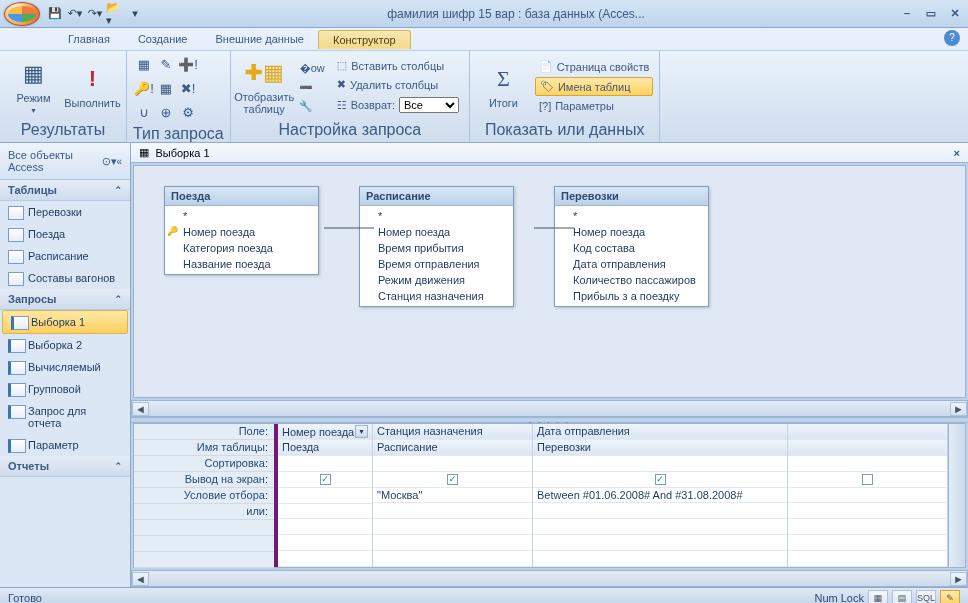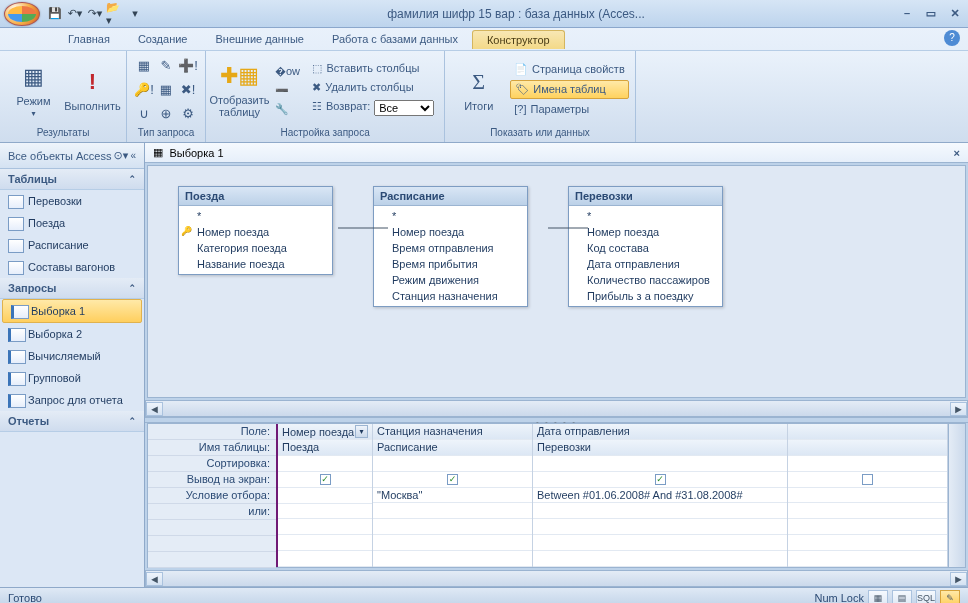--- a/index.html
+++ b/index.html
@@ -15,26 +15,26 @@
 .win-btns{display:flex;gap:6px;margin-left:10px;color:#3c5a82}
 .win-btns span{width:18px;text-align:center;font-weight:bold}
 .ribbon{background:linear-gradient(#e9f1fb,#d3e2f3);border-bottom:1px solid #8fa9c9}
 .tabstrip{display:flex;align-items:center;padding-left:54px;height:22px;position:relative}
 .tab{padding:3px 14px;color:#3c5a82;cursor:pointer}
 .tab.active{background:linear-gradient(#f8e7b4,#f3d988);border:1px solid #d4b55e;border-bottom:none;border-radius:3px 3px 0 0;color:#4a3c15}
 .help-icon{position:absolute;right:8px;top:2px;width:16px;height:16px;border-radius:50%;background:#4e8bd4;color:#fff;text-align:center;line-height:16px;font-size:10px}
 .ribbon-body{display:flex;height:92px;background:linear-gradient(#eaf2fb,#cfddee);border-top:1px solid #b6cde6}
 .rgroup{border-right:1px solid #aac2de;display:flex;flex-direction:column;padding:2px 6px}
 .rgroup-content{flex:1;display:flex;align-items:center;gap:4px}
-.rgroup-label{text-align:center;color:#3c5a82;font-size:10px;padding:2px 0}
+.rgroup-label{text-align:center;color:#3c5a82;font-size:16px;padding:2px 0}
 .big-btn{display:flex;flex-direction:column;align-items:center;justify-content:center;width:55px;height:66px;color:#3c5a82;gap:2px}
 .big-btn .ico{width:32px;height:32px;display:flex;align-items:center;justify-content:center;font-size:22px}
 .small-btn{width:22px;height:22px;display:flex;align-items:center;justify-content:center;color:#3c5a82;font-size:13px}
 .btn-row{display:flex;flex-direction:column;gap:2px}
-.labeled-btn{display:flex;align-items:flex-start;gap:4px;color:#3c5a82;padding:2px 4px}
+.labeled-btn{display:flex;align-items:center;gap:4px;color:#3c5a82;padding:2px 4px}
 .labeled-btn.highlight{background:linear-gradient(#ffe9a8,#ffd25e);border:1px solid #d6a33c;border-radius:2px}
 .sigma{font-size:24px;font-family:serif}
 .main{display:flex;height:444px}
 .navpane{width:226px;background:#dce7f5;border-right:1px solid #8fa9c9;display:flex;flex-direction:column;overflow:hidden}
 .nav-header{background:linear-gradient(#eef4fb,#d4e2f2);padding:6px 8px;display:flex;align-items:center;justify-content:space-between;border-bottom:1px solid #aac2de;color:#3c5a82;font-size:12px}
 .nav-header .chev{font-size:10px}
 .nav-group{background:linear-gradient(#e4ecf6,#cfdcee);padding:4px 8px;font-weight:bold;color:#3c5a82;border-bottom:1px solid #b6cde6;display:flex;justify-content:space-between;align-items:center}
 .nav-item{padding:5px 8px 5px 28px;color:#1f3a5f;position:relative;cursor:pointer}
 .nav-item::before{content:"";position:absolute;left:8px;top:5px;width:14px;height:12px}
 .nav-item.tbl::before{background:linear-gradient(#fff,#e6eefb);border:1px solid #7a9cc5}
@@ -49,21 +49,21 @@
 .tbl-box{background:#fff;border:1px solid #7d9cc2;min-width:155px;box-shadow:1px 1px 3px rgba(0,0,0,.2)}
 .tbl-box-title{background:linear-gradient(#d9e6f5,#bcd1e8);padding:3px 6px;color:#2b4a74;border-bottom:1px solid #9bb4d1;font-weight:bold}
 .tbl-box-body{padding:2px 0}
 .fld{padding:2px 6px 2px 18px;position:relative;color:#1f3a5f}
 .fld.pk::before{content:"🔑";position:absolute;left:2px;top:2px;font-size:9px;color:#c9a227}
 .hsplit{height:6px;background:#bdd2e9;border-top:1px solid #9bb4d1;border-bottom:1px solid #9bb4d1;cursor:ns-resize;text-align:center;color:#789;font-size:8px;letter-spacing:2px}
 .scroll-h{height:17px;background:linear-gradient(#e4ecf6,#cbd9eb);border:1px solid #9bb4d1;display:flex;align-items:center}
 .scroll-h .arr{width:17px;text-align:center;color:#456;background:linear-gradient(#eef4fb,#d4e2f2);border:1px solid #aac2de}
 .scroll-h .track{flex:1}
 .grid-area{background:#dfe8f4;margin:0 2px 2px 2px;border:1px solid #9bb4d1;display:flex;height:145px}
-.grid-labels{width:130px;border-right:2px solid #701a75;background:#e4ecf6}
+.grid-labels{width:144px;border-right:4px solid #701a75;background:#e4ecf6}
 .grid-labels div{height:16px;padding:1px 6px;text-align:right;color:#2b4a74;border-bottom:1px solid #cfd9e8;font-size:11px;white-space:nowrap}
 .grid-cols{flex:1;overflow-x:auto;display:flex;background:#fff;position:relative}
 .gcol{min-width:160px;border-right:1px solid #c5d2e3;display:flex;flex-direction:column}
 .gcol.narrow{min-width:95px}
 .gcell{height:16px;border-bottom:1px solid #e2e9f2;padding:1px 4px;color:#1f3a5f;font-size:11px;display:flex;align-items:center}
 .gcell.hdr{background:linear-gradient(#eef4fb,#dce7f4)}
 .gcell .chk{width:11px;height:11px;border:1px solid #7a9cc5;margin:0 auto;display:flex;align-items:center;justify-content:center;background:#fff}
 .gcell .chk.on{color:#2a8a2a;font-size:9px}
 .gcell .dd{margin-left:auto;width:13px;height:13px;background:linear-gradient(#eef4fb,#cbd9eb);border:1px solid #9bb4d1;text-align:center;font-size:8px;line-height:11px}
 .grid-vscroll{width:17px;background:linear-gradient(90deg,#e4ecf6,#cbd9eb);border-left:1px solid #9bb4d1}
@@ -91,21 +91,20 @@
     <span>▭</span>
     <span>✕</span>
   </div>
 </div>
 
 <div class="ribbon">
   <div class="tabstrip">
     <div class="tab">Главная</div>
     <div class="tab">Создание</div>
     <div class="tab">Внешние данные</div>
-    <div class="tab">Работа с базами данных</div>
     <div class="tab active">Конструктор</div>
     <div class="help-icon">?</div>
   </div>
   <div class="ribbon-body">
     <div class="rgroup">
       <div class="rgroup-content">
         <div class="big-btn">
             <div class="ico">▦</div>
             <span>Режим</span>
             <span style="font-size:8px">▾</span>
@@ -219,20 +218,21 @@
         <div class="nav-item tbl">Составы вагонов</div>
         <div class="nav-group">
           <span>Запросы</span>
           <span style="font-size:9px">⌃</span>
         </div>
         <div class="nav-item qry selected">Выборка 1</div>
         <div class="nav-item qry">Выборка 2</div>
         <div class="nav-item qry">Вычисляемый</div>
         <div class="nav-item qry">Групповой</div>
         <div class="nav-item qry">Запрос для отчета</div>
+        <div class="nav-item qry">Параметр</div>
         <div class="nav-group">
           <span>Отчеты</span>
           <span style="font-size:9px">⌃</span>
         </div>
       </div>
   </div>
   <div class="workarea">
     <div class="doc-tab">
       <span>▦</span>
       <span>Выборка 1</span>
@@ -247,22 +247,22 @@
               <div class="fld pk">Номер поезда</div>
               <div class="fld">Категория поезда</div>
               <div class="fld">Название поезда</div>
             </div>
           </div>
           <div class="tbl-box">
             <div class="tbl-box-title">Расписание</div>
             <div class="tbl-box-body">
               <div class="fld">*</div>
               <div class="fld">Номер поезда</div>
+              <div class="fld">Время прибытия</div>
               <div class="fld">Время отправления</div>
-              <div class="fld">Время прибытия</div>
               <div class="fld">Режим движения</div>
               <div class="fld">Станция назначения</div>
             </div>
           </div>
           <div class="tbl-box">
             <div class="tbl-box-title">Перевозки</div>
             <div class="tbl-box-body">
               <div class="fld">*</div>
               <div class="fld">Номер поезда</div>
               <div class="fld">Код состава</div>

